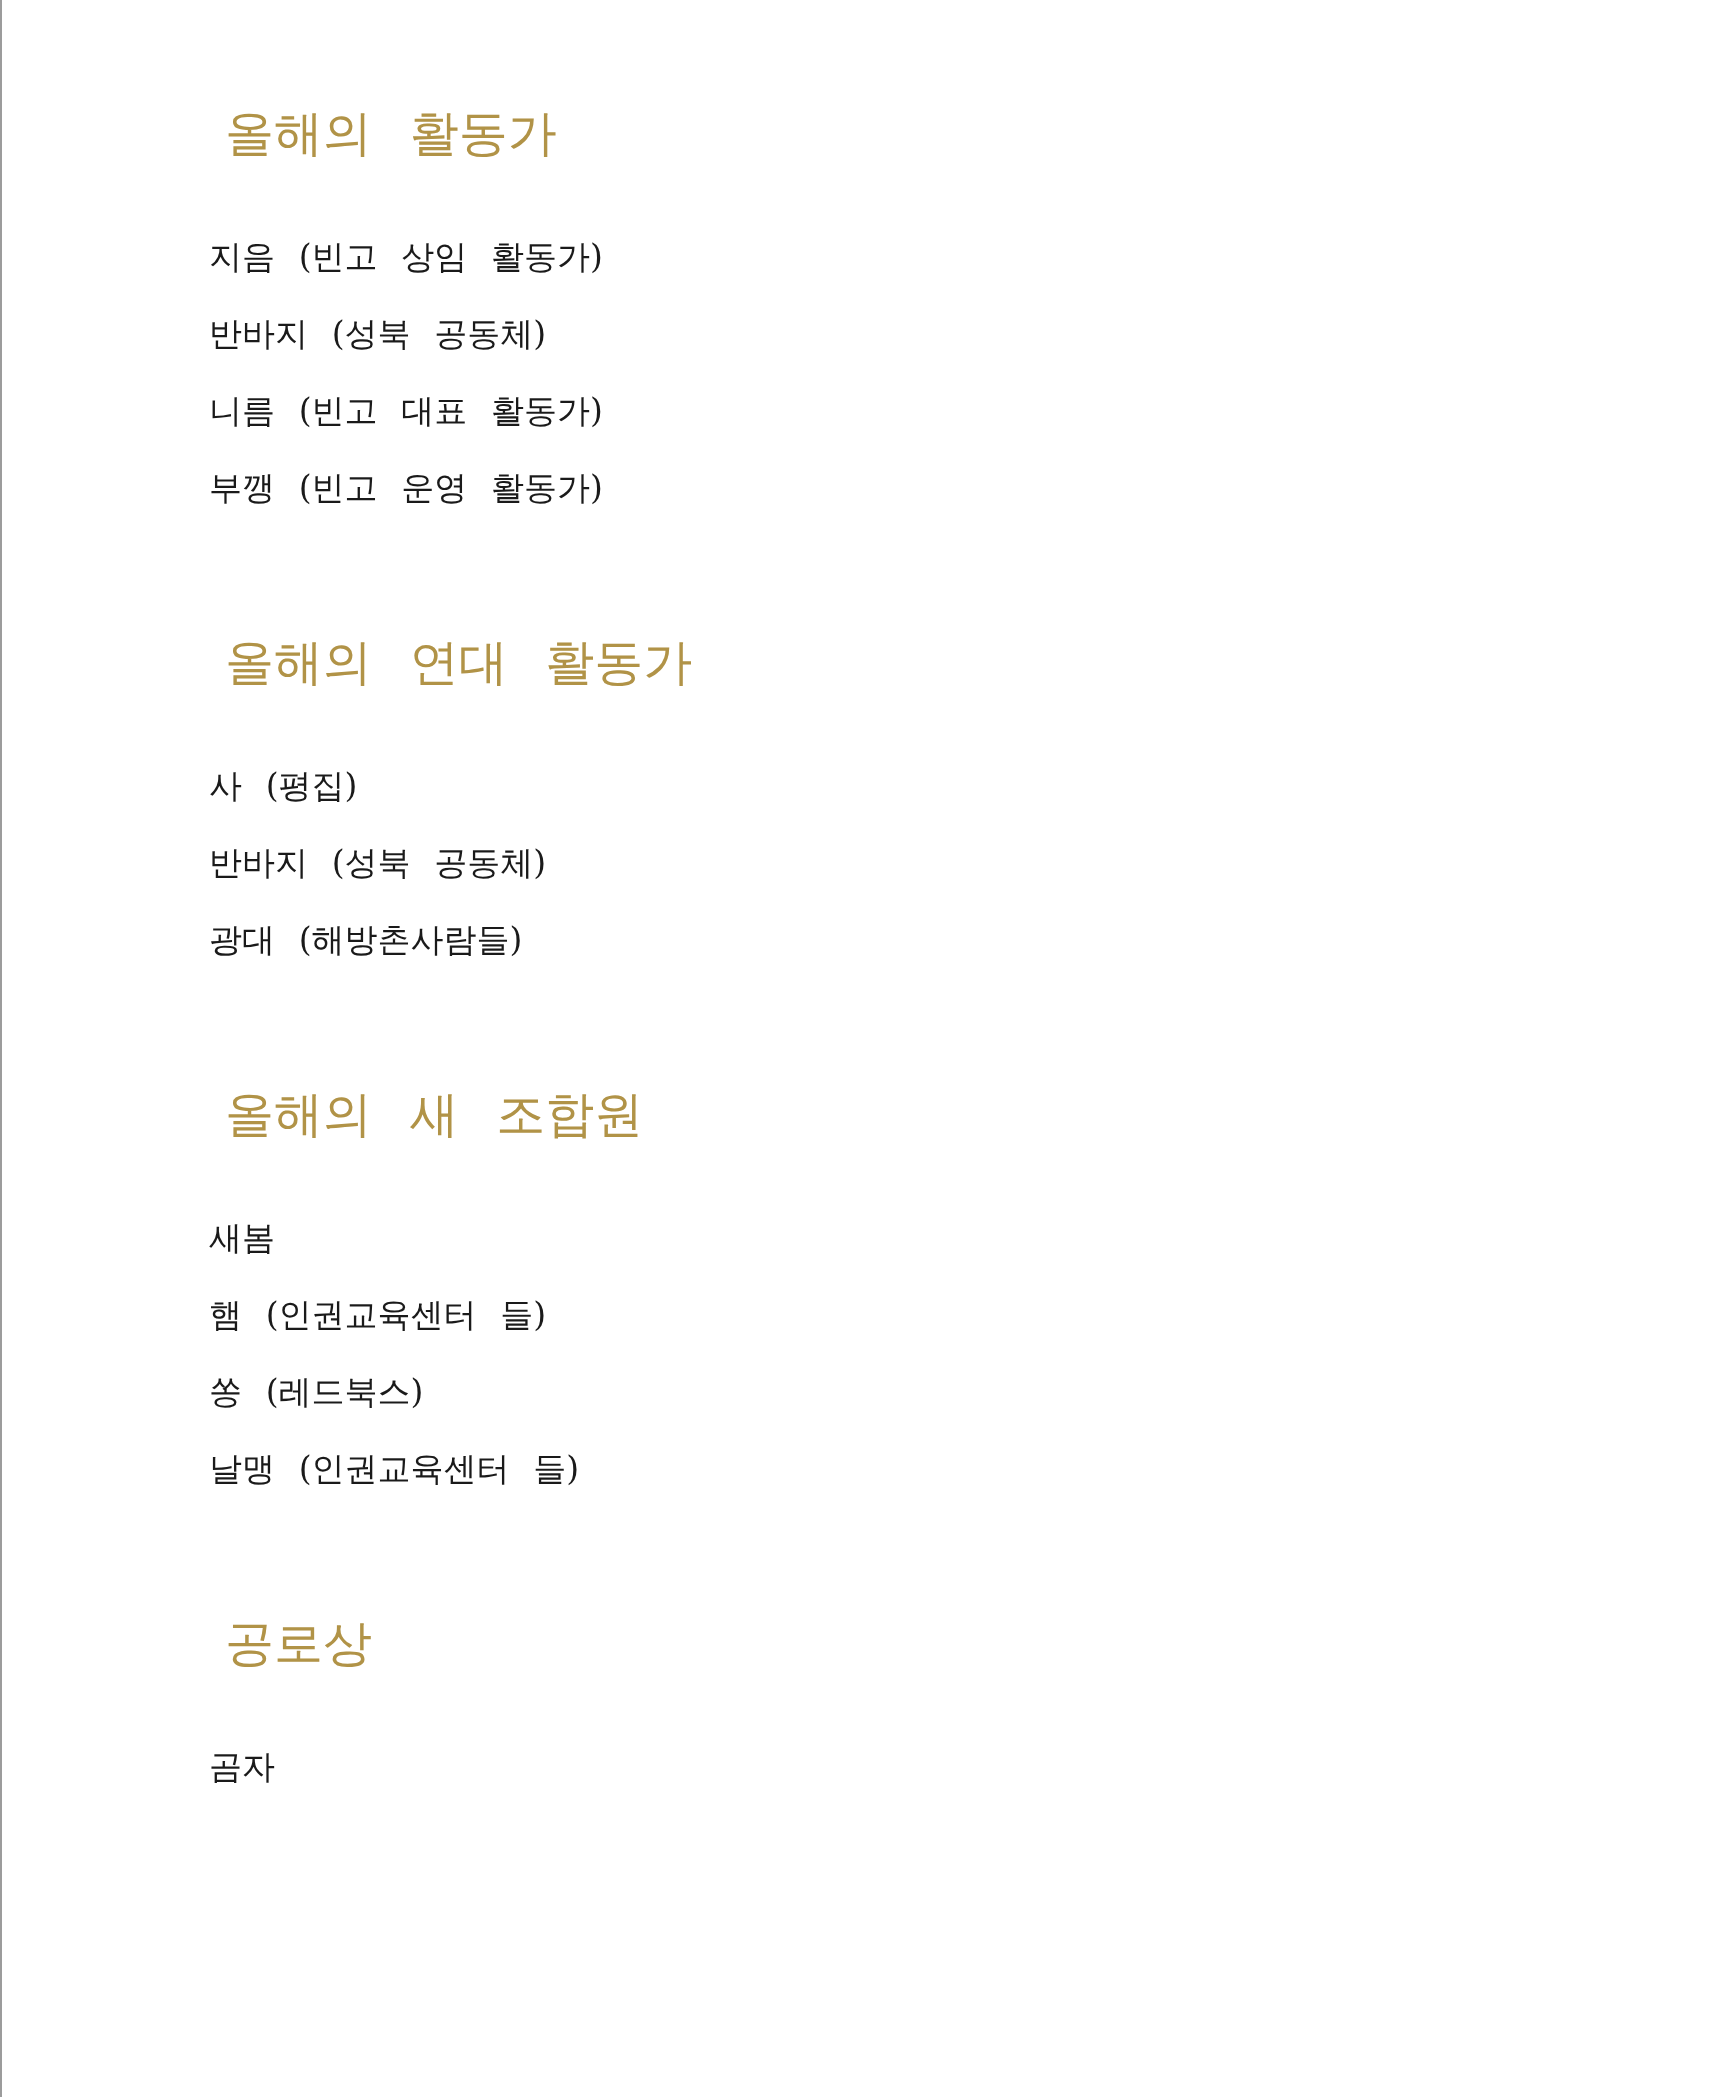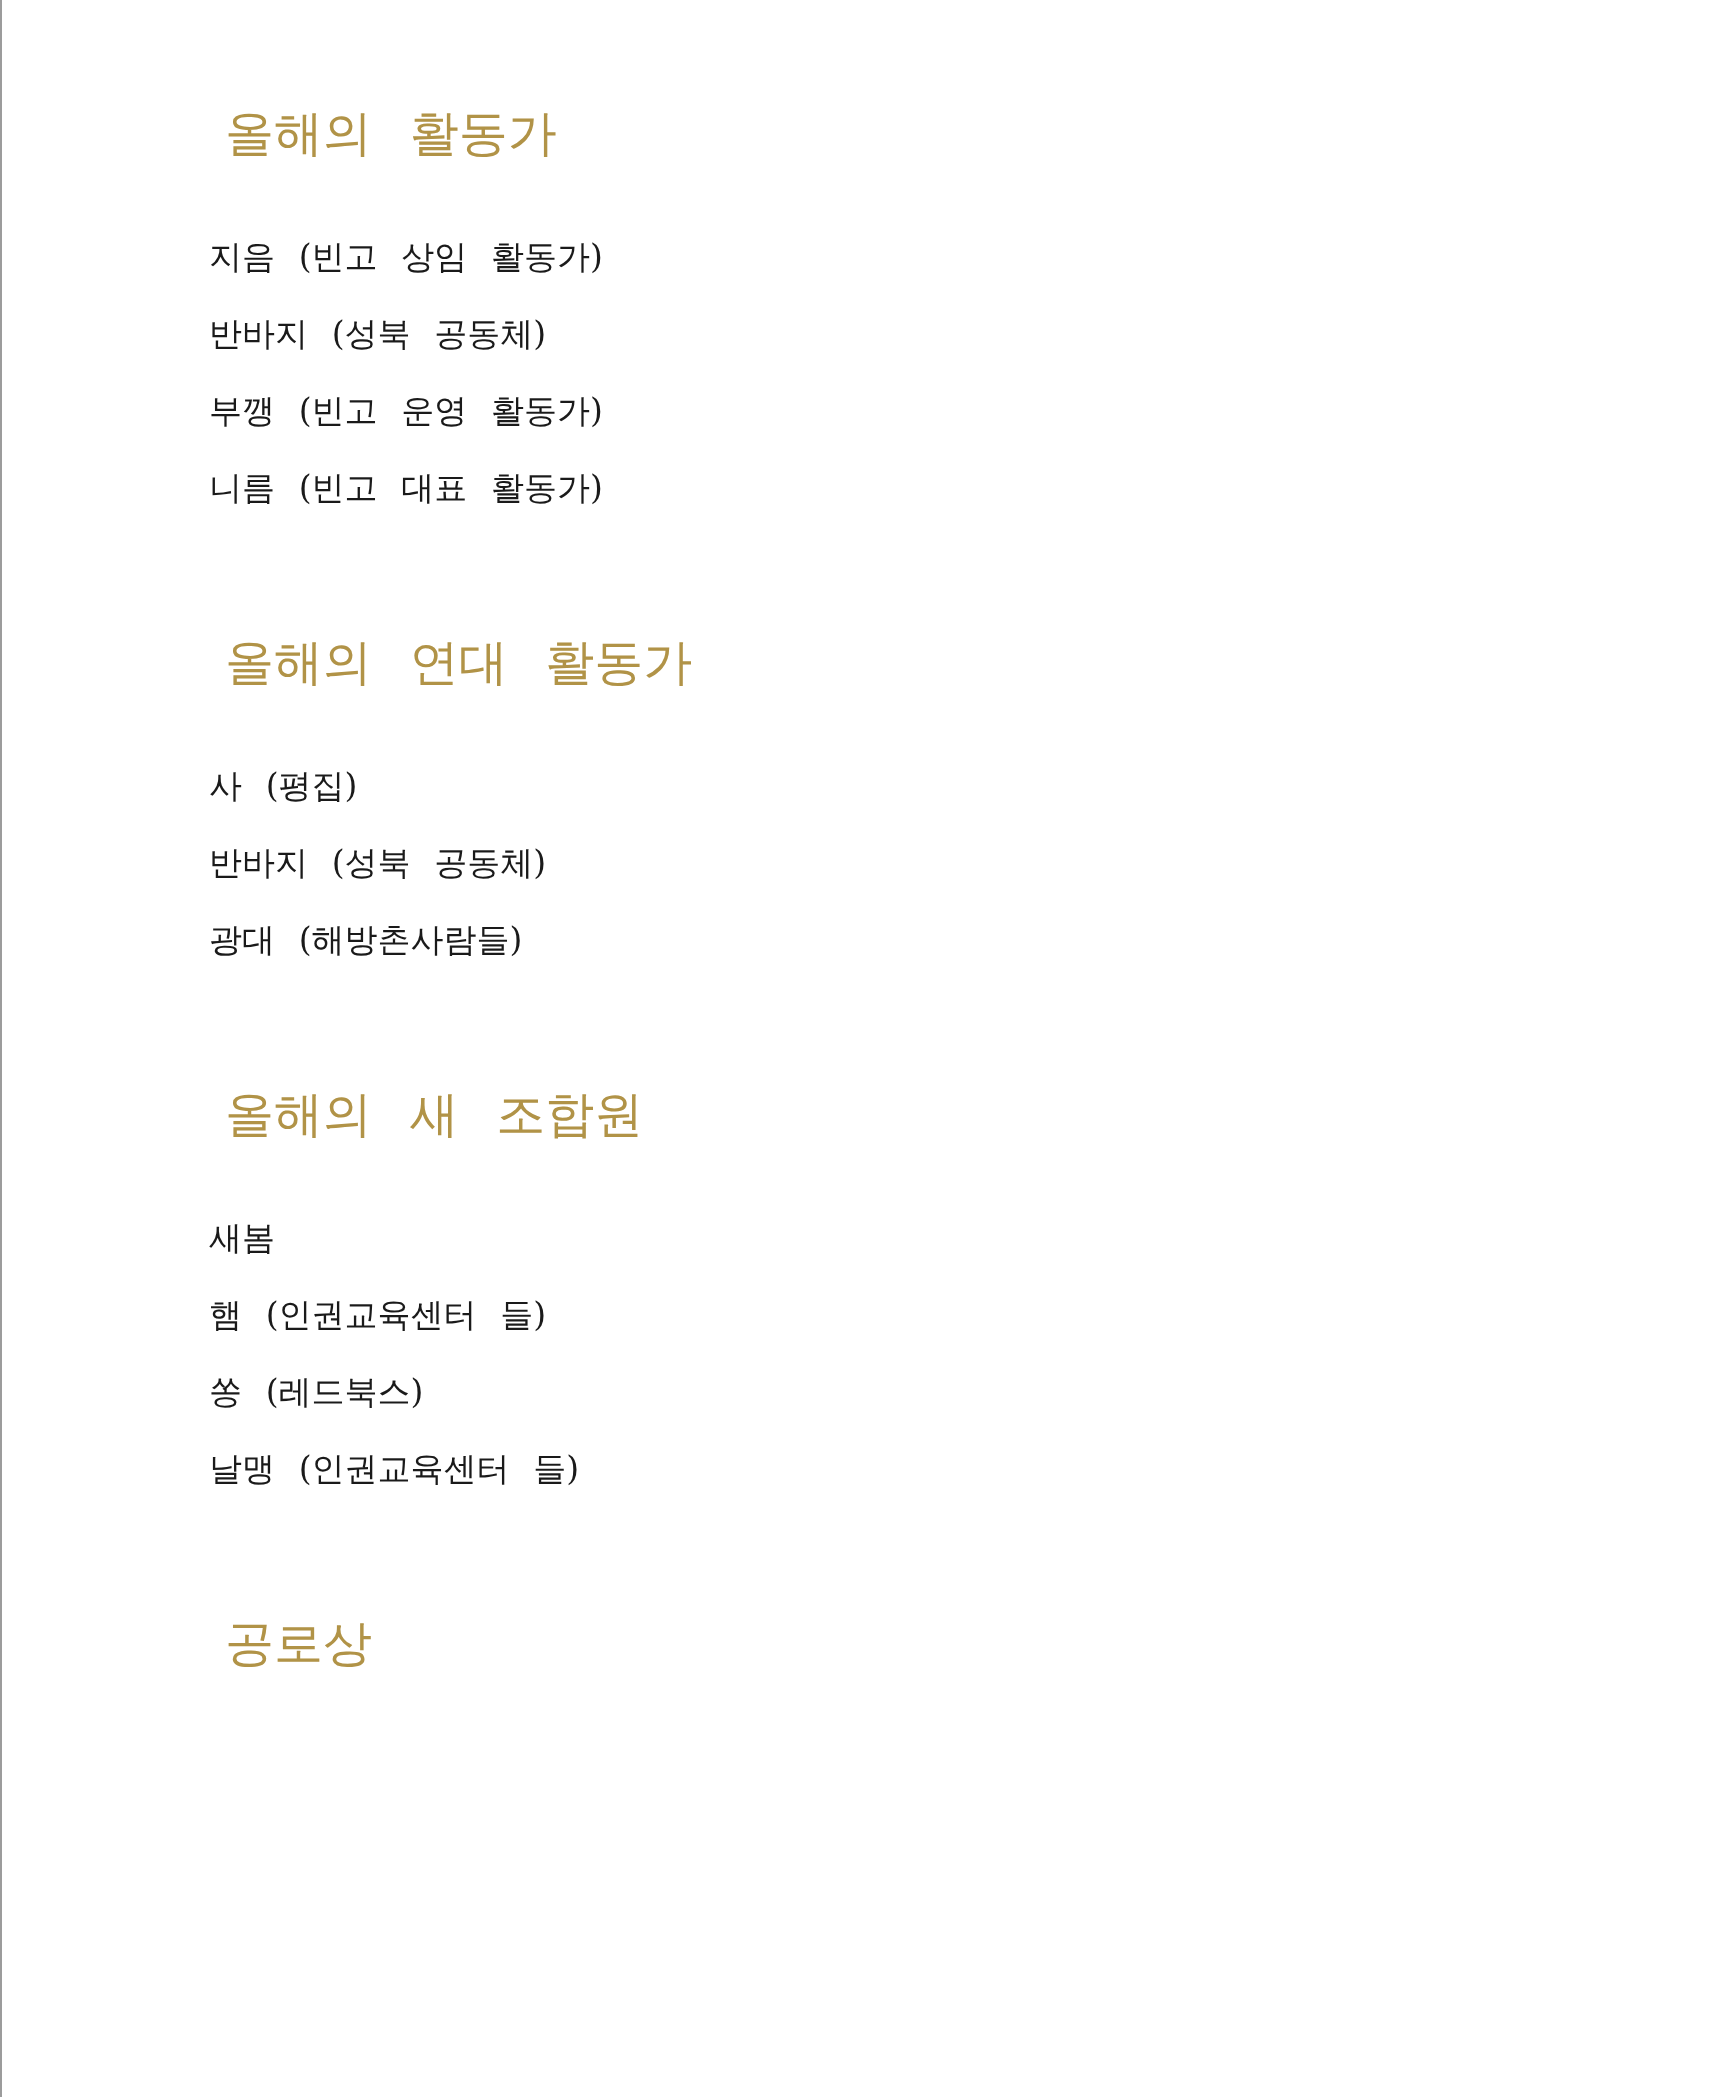--- a/index.html
+++ b/index.html
@@ -48,37 +48,38 @@
 <body>
 
 <div class="left-edge"></div>
 
 <div class="page">
 
   <div class="section">
     <h2 class="section-heading">올해의 활동가</h2>
     <p class="entry">지음 (빈고 상임 활동가)</p>
     <p class="entry">반바지 (성북 공동체)</p>
+    <p class="entry">니름 (빈고 대표 활동가)</p>
     <p class="entry">부깽 (빈고 운영 활동가)</p>
-    <p class="entry">니름 (빈고 대표 활동가)</p>
   </div>
 
   <div class="section">
     <h2 class="section-heading">올해의 연대 활동가</h2>
     <p class="entry">사 (평집)</p>
     <p class="entry">반바지 (성북 공동체)</p>
     <p class="entry">광대 (해방촌사람들)</p>
   </div>
 
   <div class="section">
     <h2 class="section-heading">올해의 새 조합원</h2>
     <p class="entry">새봄</p>
     <p class="entry">햄 (인권교육센터 들)</p>
     <p class="entry">쏭 (레드북스)</p>
     <p class="entry">날맹 (인권교육센터 들)</p>
   </div>
 
   <div class="section">
     <h2 class="section-heading">공로상</h2>
+    <p class="entry">곰자</p>
   </div>
 
 </div>
 
 
 </body></html>

